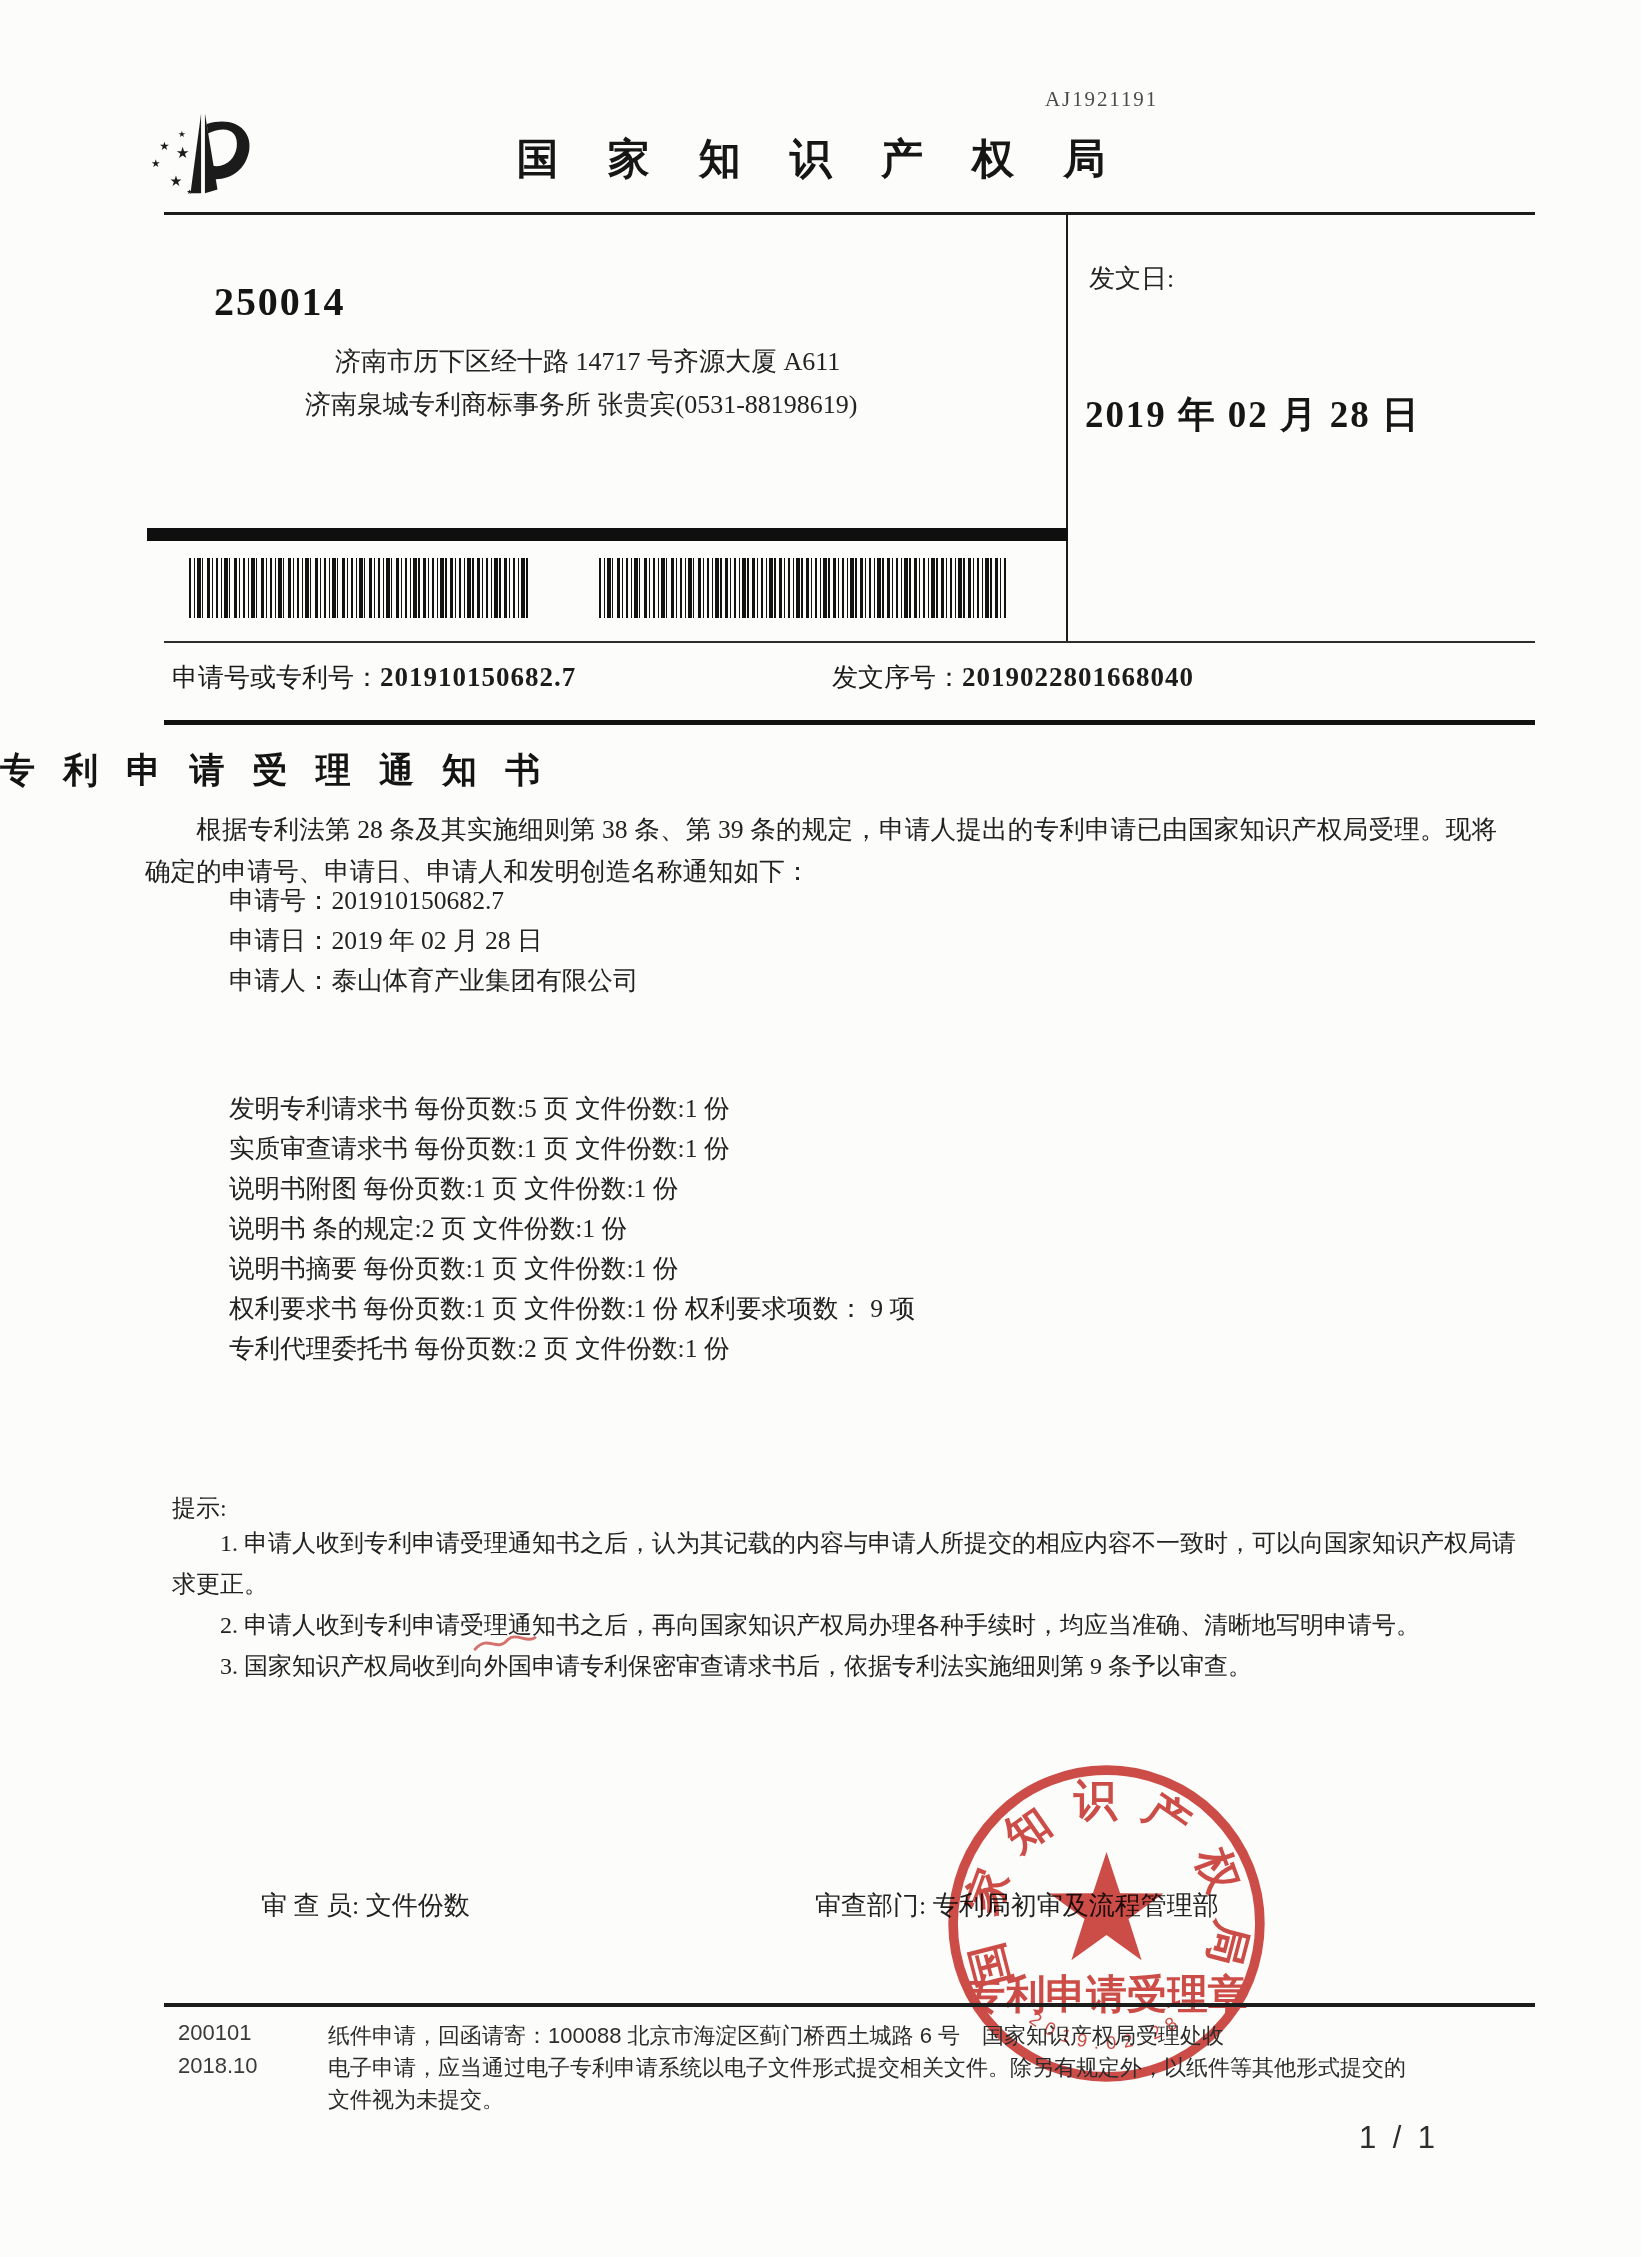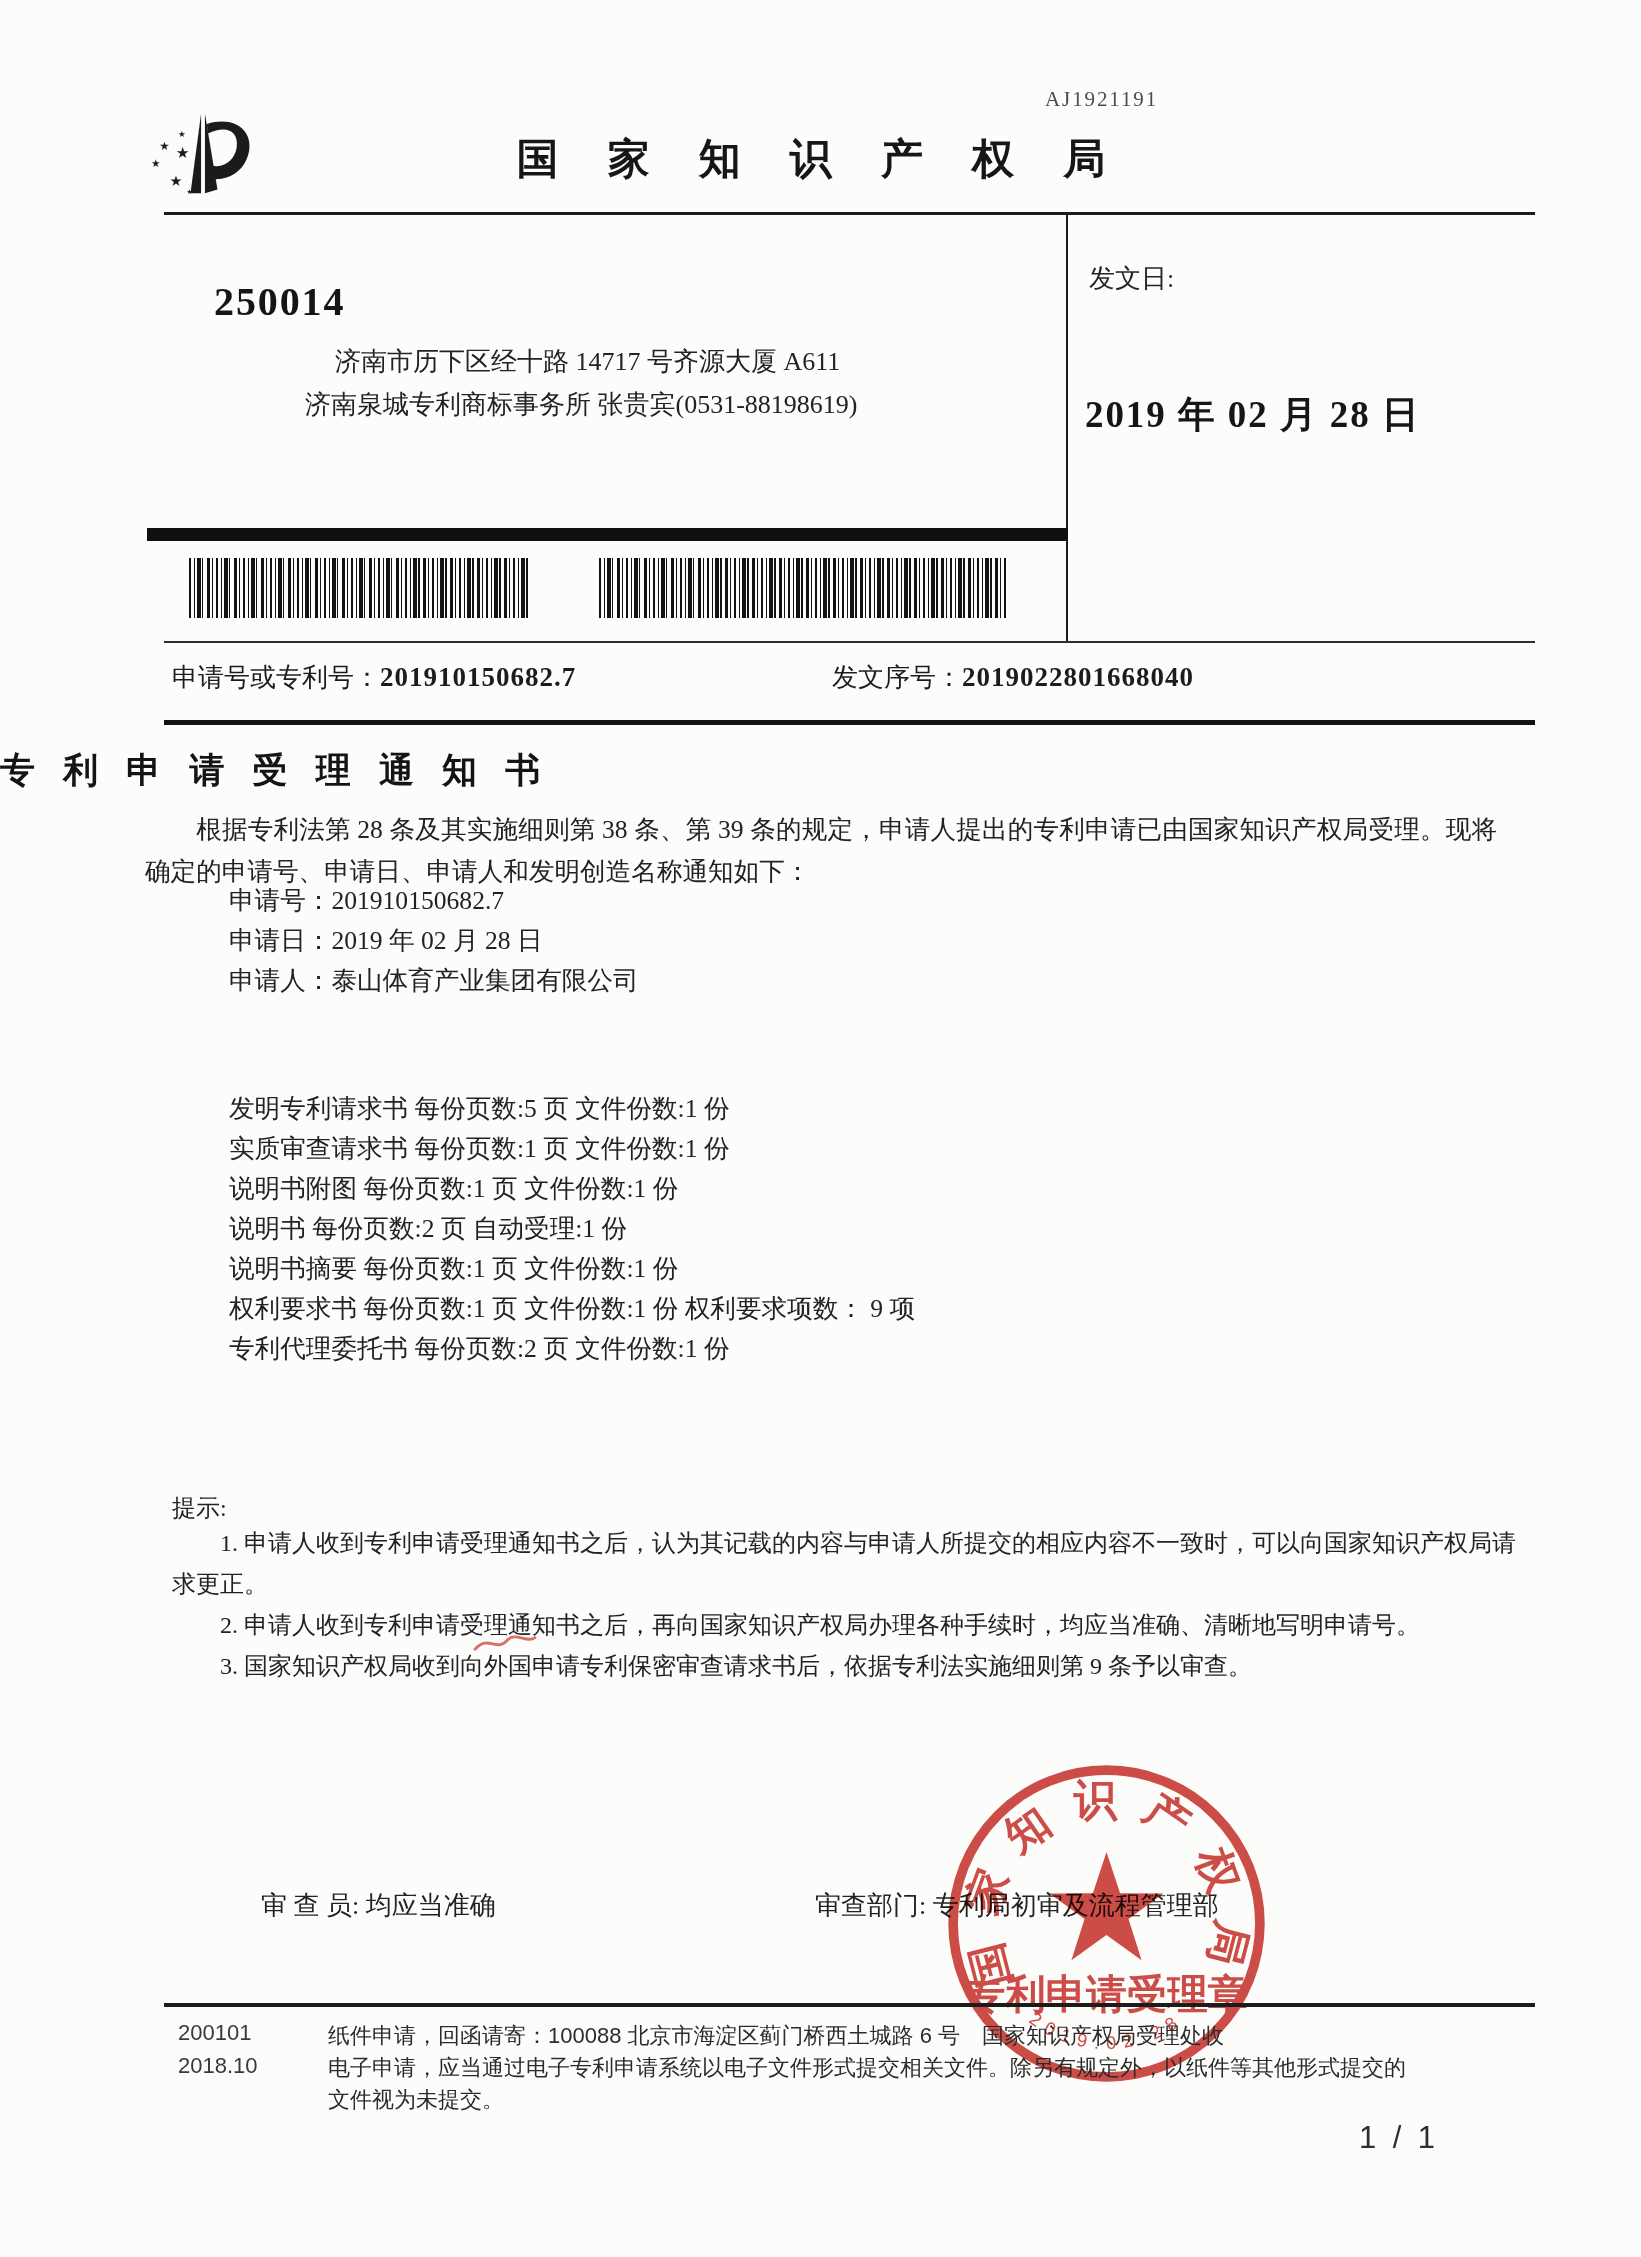--- a/index.html
+++ b/index.html
@@ -131,40 +131,40 @@
   <div class="abs fields">
     <div>申请号：201910150682.7</div>
     <div>申请日：2019 年 02 月 28 日</div>
     <div>申请人：泰山体育产业集团有限公司</div>
   </div>
 
   <div class="abs received">
     <div>发明专利请求书 每份页数:5 页 文件份数:1 份</div>
     <div>实质审查请求书 每份页数:1 页 文件份数:1 份</div>
     <div>说明书附图 每份页数:1 页 文件份数:1 份</div>
-    <div>说明书 每份页数:2 页 自动受理:1 份</div>
+    <div>说明书 条的规定:2 页 文件份数:1 份</div>
     <div>说明书摘要 每份页数:1 页 文件份数:1 份</div>
     <div>权利要求书 每份页数:1 页 文件份数:1 份 权利要求项数： 9 项</div>
     <div>专利代理委托书 每份页数:2 页 文件份数:1 份</div>
   </div>
 
   <div class="abs tips-label">提示:</div>
   <div class="abs tips">
     <p>1. 申请人收到专利申请受理通知书之后，认为其记载的内容与申请人所提交的相应内容不一致时，可以向国家知识产权局请求更正。</p>
     <p>2. 申请人收到专利申请受理通知书之后，再向国家知识产权局办理各种手续时，均应当准确、清晰地写明申请号。</p>
     <p>3. 国家知识产权局收到向外国申请专利保密审查请求书后，依据专利法实施细则第 9 条予以审查。</p>
   </div>
 
   <svg class="abs pen-mark" viewBox="0 0 70 30">
     <path d="M4 22 C 18 6 26 26 38 12 C 46 4 58 16 66 10" fill="none" stroke="#c8443e" stroke-width="3" stroke-linecap="round"></path>
   </svg>
 
   <div class="abs examiner">
     <span>审 查 员:</span>
-    <span>均应当准确</span>
+    <span>文件份数</span>
   </div>
   <div class="abs department">
     <span>审查部门:</span>
     <span>专利局初审及流程管理部</span>
   </div>
 
   <svg class="abs seal" viewBox="0 0 368 368">
     <circle cx="184" cy="184" r="159" fill="none" stroke="#c9342e" stroke-width="10"></circle>
     <defs>
       <path id="sealArcTop" d="M 87 240 A 112 112 0 1 1 281 240" fill="none"></path>

